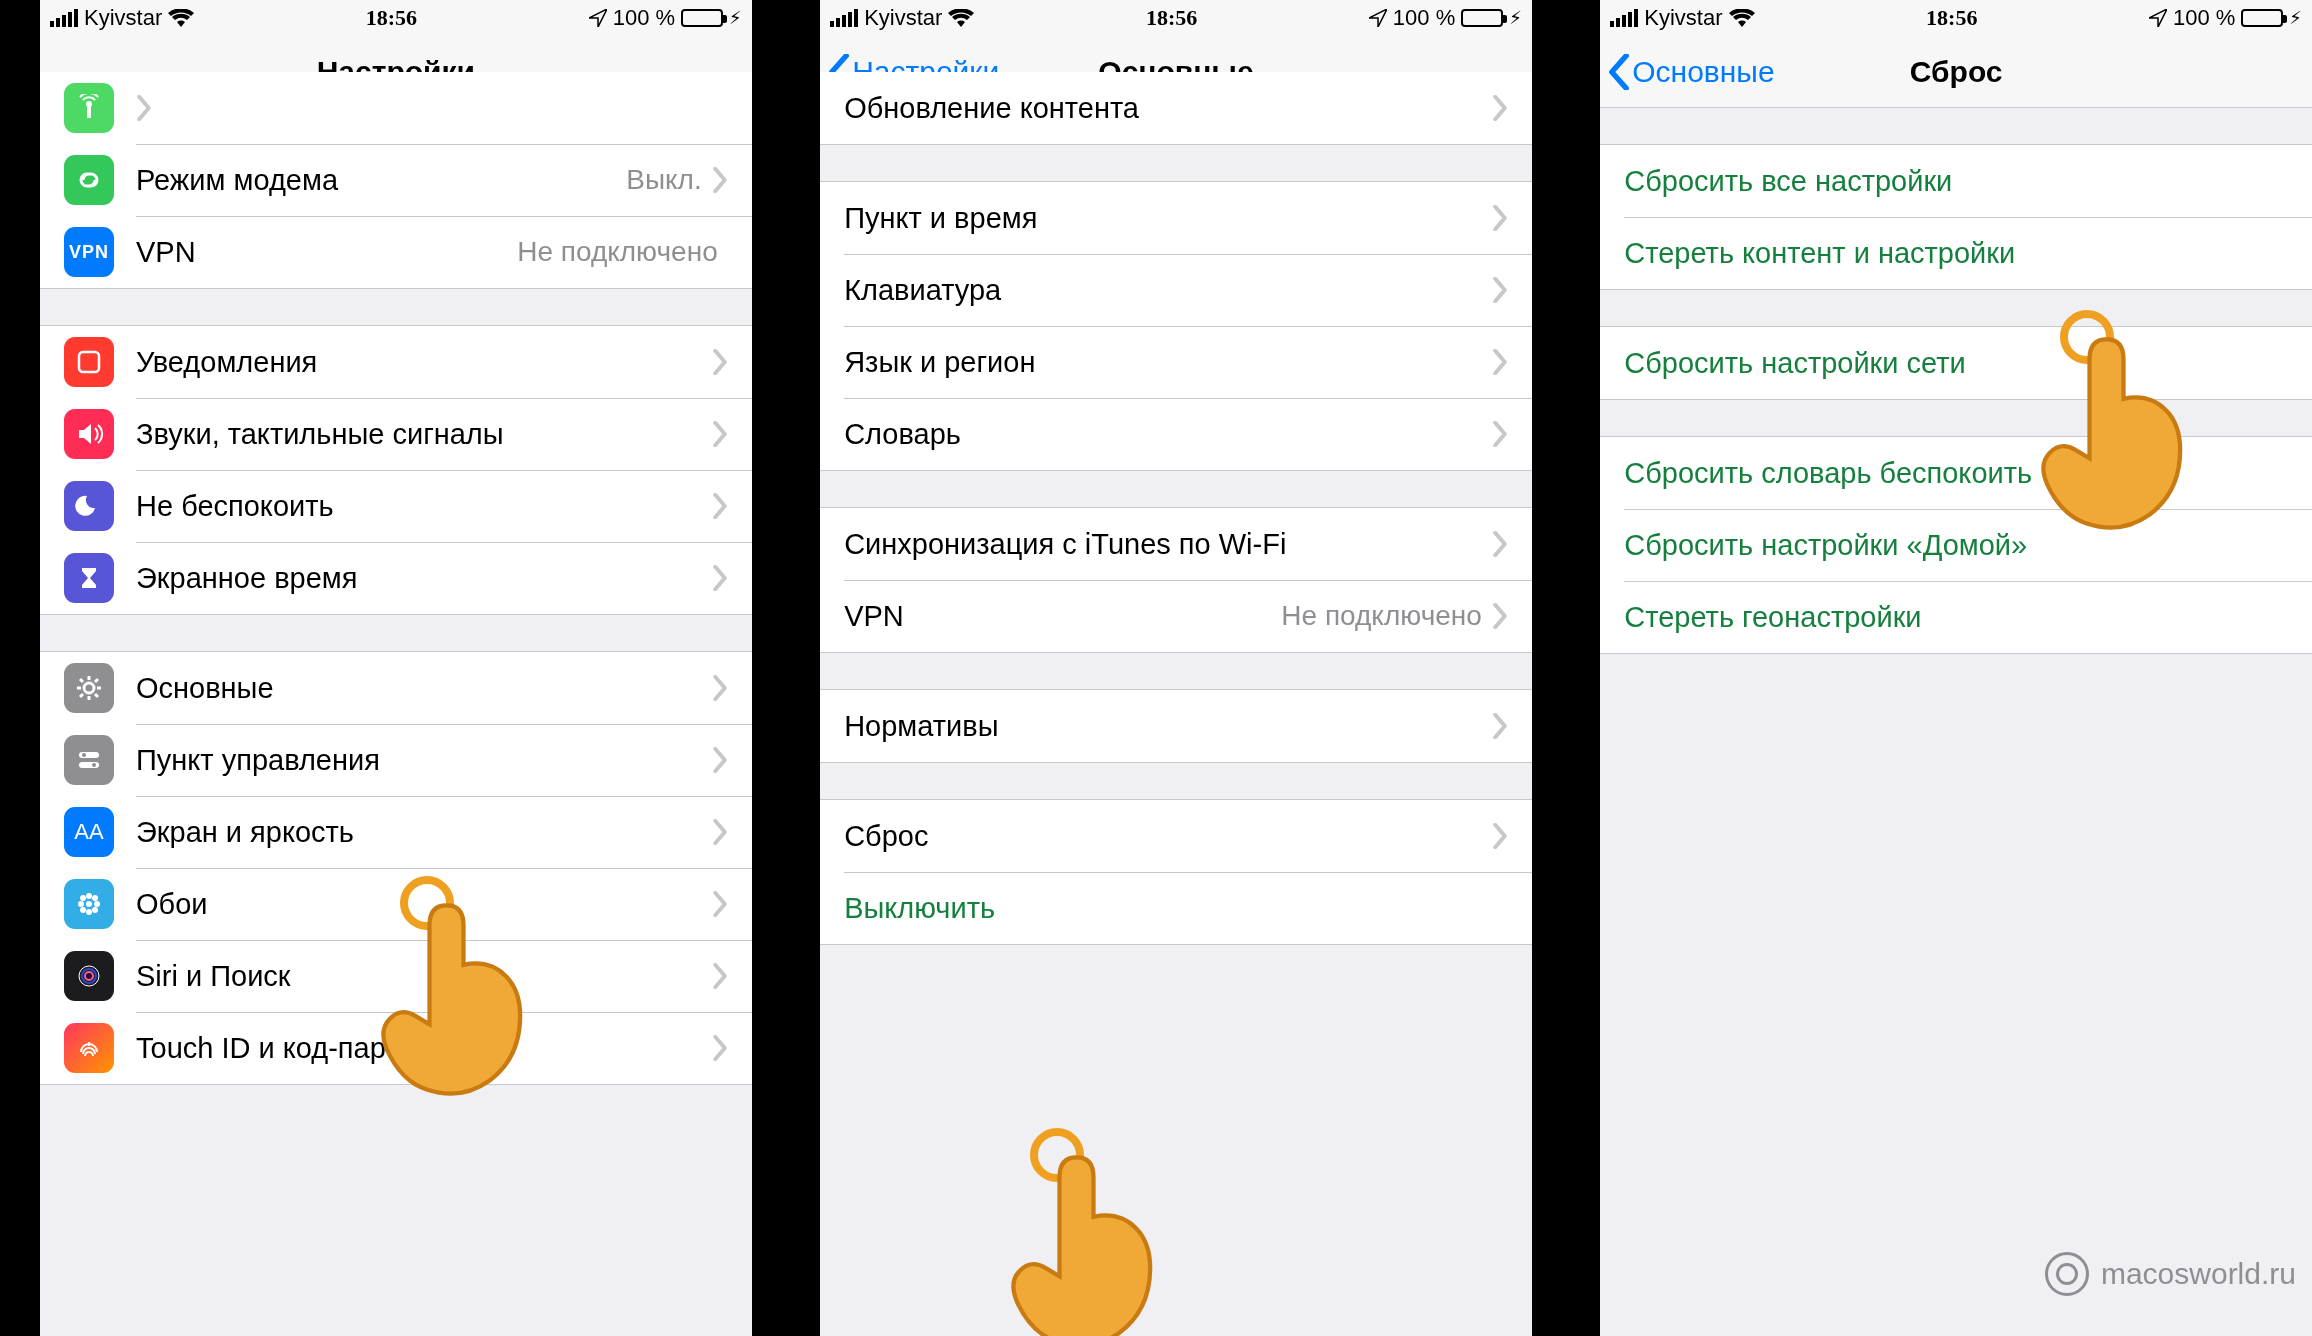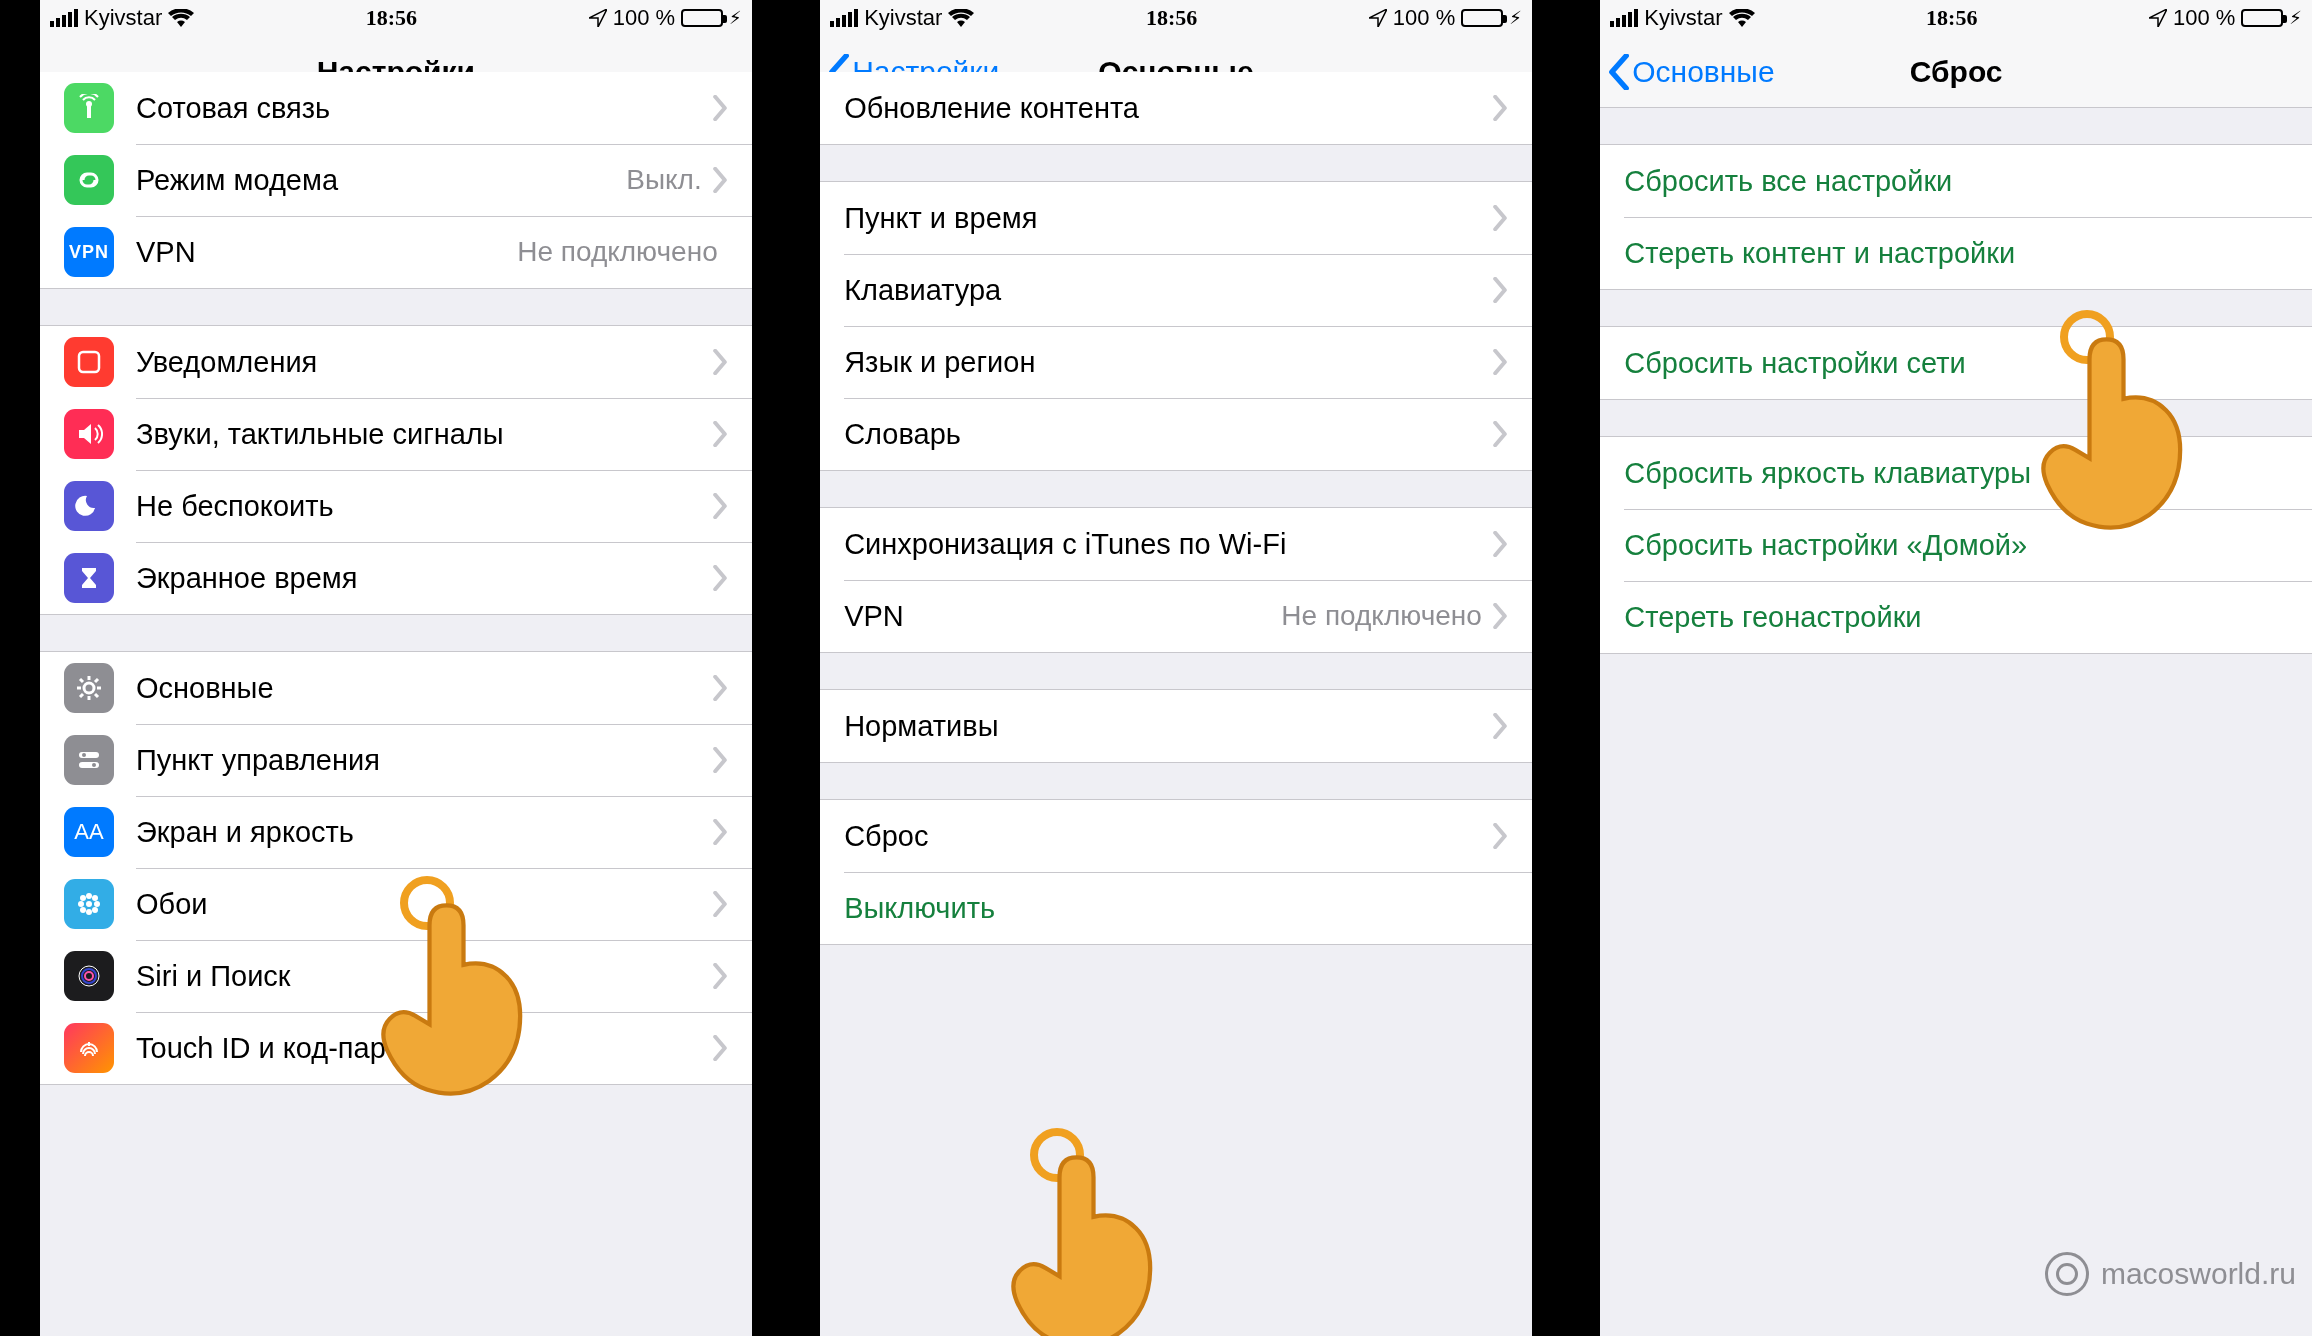--- a/index.html
+++ b/index.html
@@ -169,21 +169,20 @@
     <div class="list partial-top" id="s1-list">
         <div class="group first-partial">
           <div class="row with-icon">
             <span class="icon bg-green">
               <svg width="28" height="28" viewBox="0 0 28 28">
                 <circle cx="14" cy="10" r="3" fill="#fff"></circle>
                 <path d="M8 6 a8 8 0 0 1 12 0 M5 3 a12 12 0 0 1 18 0" stroke="#fff" stroke-width="2" fill="none"></path>
                 <rect x="12" y="12" width="4" height="12" fill="#fff"></rect>
               </svg>
             </span>
-            <span class="label">Сотовая связь</span>
             <span class="chev">
               <svg viewBox="0 0 10 16">
                 <polyline points="2,1 8,8 2,15" fill="none" stroke="#c7c7cc" stroke-width="2.5" stroke-linecap="round" stroke-linejoin="round"></polyline>
               </svg>
             </span>
           </div>
           <div class="row with-icon">
             <span class="icon bg-green2">
               <svg width="28" height="28" viewBox="0 0 28 28">
                 <path d="M8 14 a6 6 0 0 1 6 -6 h2 a6 6 0 0 1 0 12 h-2 M20 14 a6 6 0 0 1 -6 6 h-2 a6 6 0 0 1 0 -12 h2" stroke="#fff" stroke-width="3" fill="none"></path>
@@ -563,21 +562,21 @@
             <span class="label">Стереть контент и настройки</span>
           </div>
         </div>
         <div class="group">
           <div class="row link">
             <span class="label">Сбросить настройки сети</span>
           </div>
         </div>
         <div class="group">
           <div class="row link">
-            <span class="label">Сбросить яркость клавиатуры</span>
+            <span class="label">Сбросить словарь беспокоить</span>
           </div>
           <div class="row link">
             <span class="label">Сбросить настройки «Домой»</span>
           </div>
           <div class="row link">
             <span class="label">Стереть геонастройки</span>
           </div>
         </div>
       </div>
   </div>

